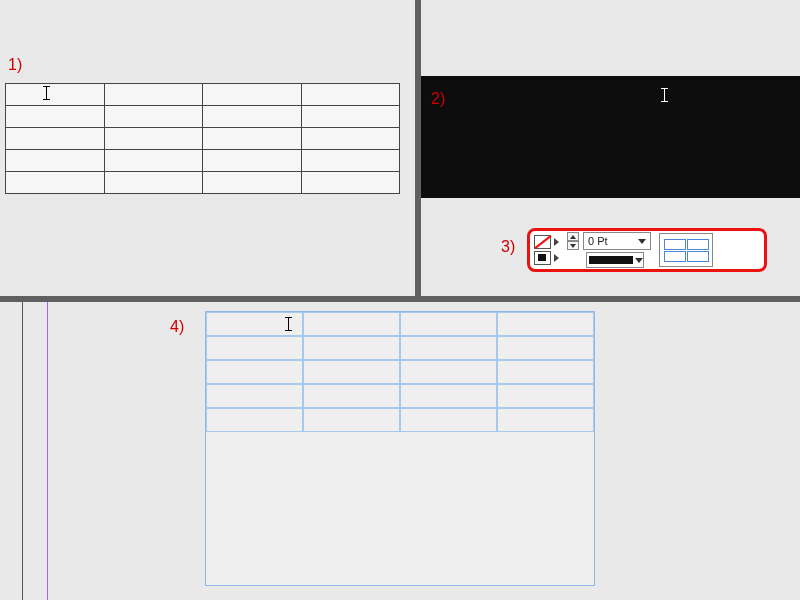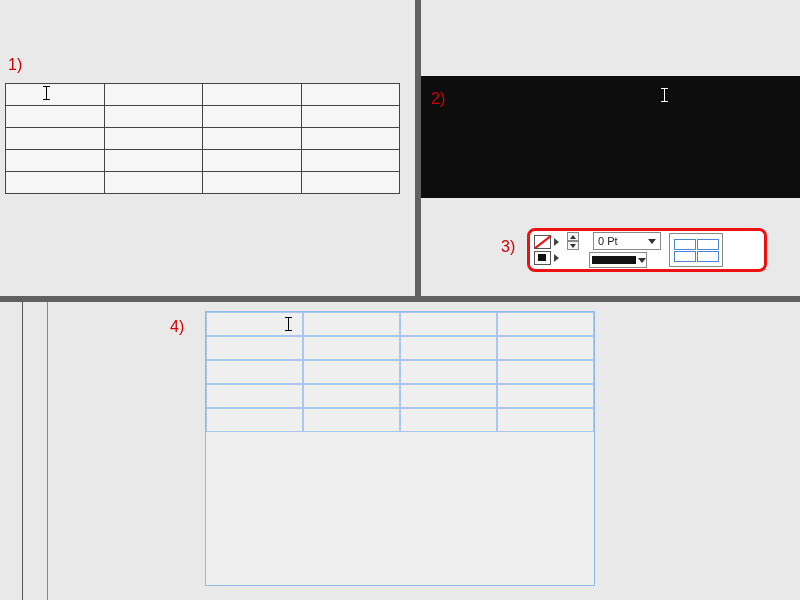--- a/index.html
+++ b/index.html
@@ -106,21 +106,21 @@
   .spin-btn {
     width:12px; height:9px; border:1px solid #888; background:#f4f4f4; display:flex; align-items:center; justify-content:center;
   }
   .arr-up { width:0;height:0;border-left:3px solid transparent;border-right:3px solid transparent;border-bottom:4px solid #333; }
   .arr-dn { width:0;height:0;border-left:3px solid transparent;border-right:3px solid transparent;border-top:4px solid #333; }
   .field {
     height:18px; border:1px solid #888; background:#fff; font-size:11px; padding:1px 4px; display:flex; align-items:center; color:#222;
   }
   .dd-caret { margin-left:auto; width:0;height:0;border-left:4px solid transparent;border-right:4px solid transparent;border-top:5px solid #333; }
   .stroke-row { display:flex; flex-direction:column; gap:2px; margin-left:2px; }
-  .stroke-row .line { display:flex; align-items:center; gap:14px; }
+  .stroke-row .line { display:flex; align-items:center; gap:4px;justify-content:center; }
   .stroke-swatch { width:58px; height:16px; border:1px solid #888; background:#fff; display:flex; align-items:center; }
   .stroke-bar { width:46px; height:8px; background:#111; margin-left:2px; }
   .border-selector {
     width:54px; height:34px; border:1px solid #888; background:#fff; margin-left:6px; display:flex; flex-wrap:wrap; align-content:center; justify-content:center; gap:1px; padding:2px;
   }
   .border-selector .cell { width:22px; height:11px; border:1px solid #4a88d6; }
 
   
   .guide-v1 { position:absolute; left:22px; top:0; width:1px; height:298px; background:#555;}
   .guide-v2 { position:absolute; left:47px; top:0; width:1px; height:298px; background:#9966ff;}

